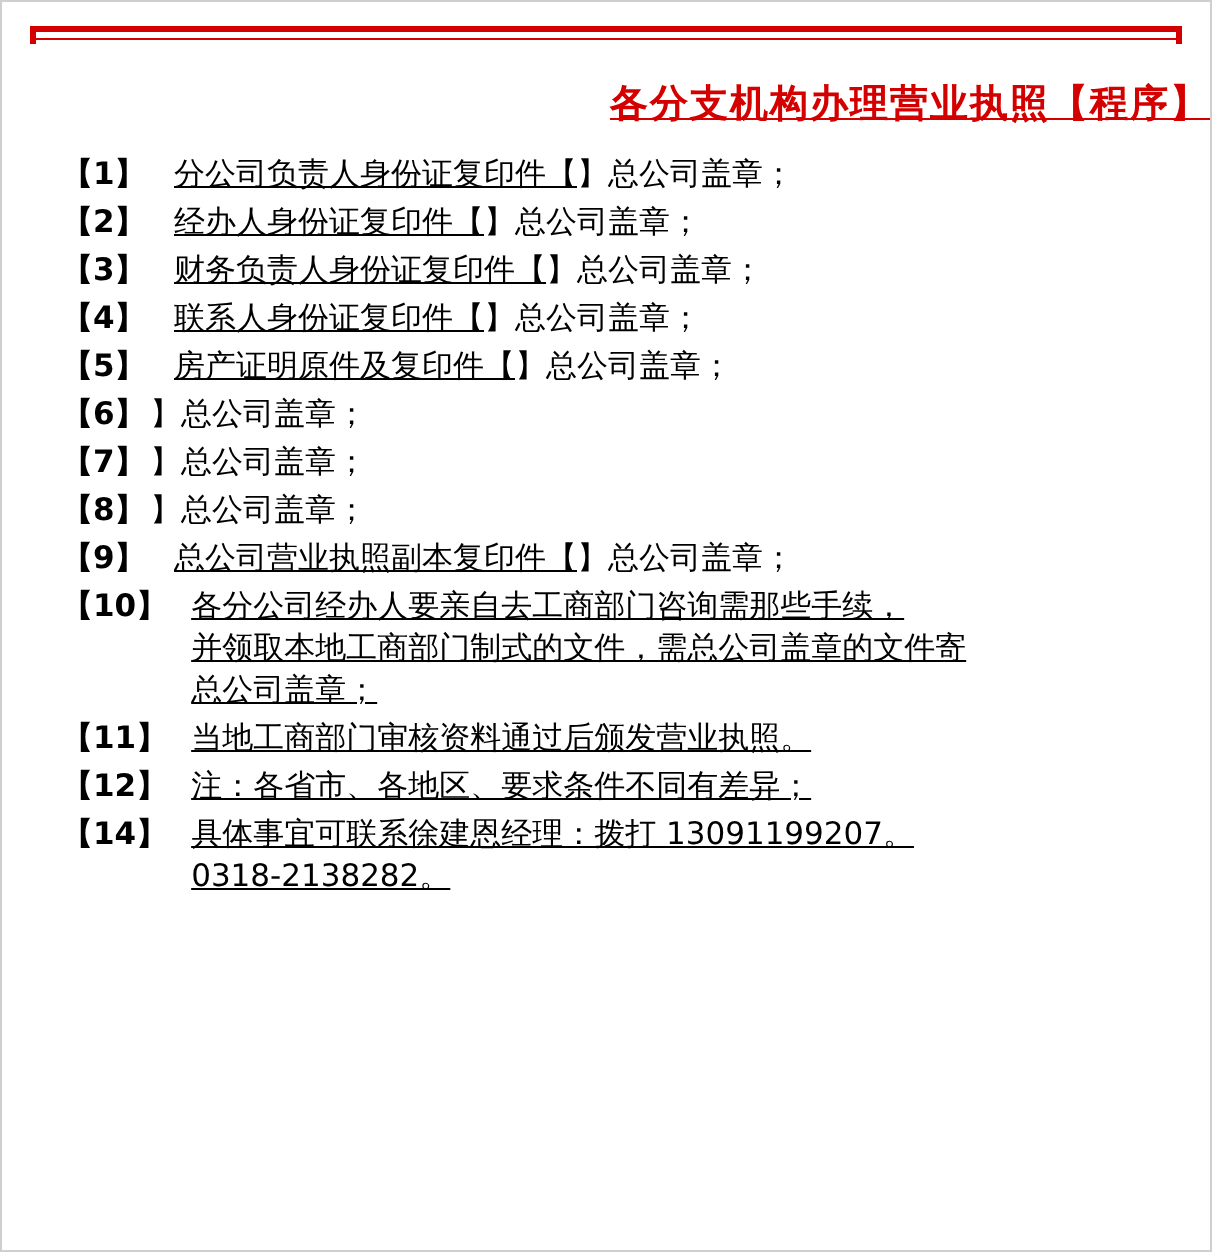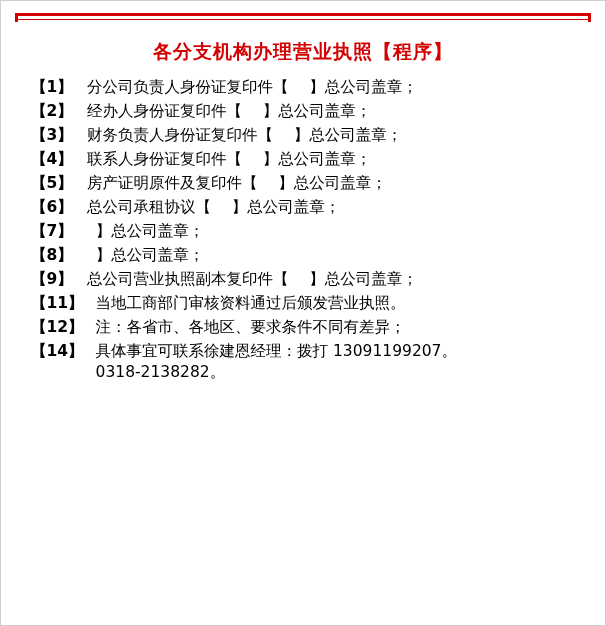--- a/index.html
+++ b/index.html
@@ -52,27 +52,28 @@
     position: absolute;
     top: 0;
     width: 3px;
     height: 9px;
     background: #d40000;
   }
   .rule-cap.left { left: 0; }
   .rule-cap.right { right: 0; }
 
   .doc-title {
-    text-align: center;
+    text-align: right;
     color: #d40000;
     font-size: 19px;
     font-weight: bold;
     margin-top: 14px;
     letter-spacing: 1px;
     font-family: "DejaVu Sans", "Liberation Sans", sans-serif;
+    text-decoration: underline;
   }
 
   .items {
     margin-top: 12px;
     padding: 0 14px 0 30px;
   }
   .item {
     display: flex;
     align-items: flex-start;
     margin-bottom: 3px;
@@ -88,25 +89,26 @@
   }
   .body-col {
     flex: 1 1 auto;
     display: flex;
     align-items: flex-start;
   }
   .text {
     flex: 0 0 auto;
     padding-left: 12px;
     white-space: pre;
+    text-decoration: underline;
   }
   .tail {
     flex: 0 0 auto;
     width: 150px;
-    text-align: center;
+    text-align: left;
     white-space: pre;
   }
   .item.wide .text {
     flex: 1 1 auto;
     white-space: pre-wrap;
   }
 </style>
 </head>
 <body>
 
@@ -160,21 +162,20 @@
       <div class="num">【5】</div>
       <div class="body-col">
         <div class="text">房产证明原件及复印件【</div>
         <div class="tail">】总公司盖章；</div>
       </div>
     </div>
 
     <div class="item">
       <div class="num">【6】</div>
       <div class="body-col">
-        <div class="text">总公司承租协议【</div>
         <div class="tail">】总公司盖章；</div>
       </div>
     </div>
 
     <div class="item">
       <div class="num">【7】</div>
       <div class="body-col">
         <div class="tail">】总公司盖章；</div>
       </div>
     </div>
@@ -187,20 +188,29 @@
     </div>
 
     <div class="item">
       <div class="num">【9】</div>
       <div class="body-col">
         <div class="text">总公司营业执照副本复印件【</div>
         <div class="tail">】总公司盖章；</div>
       </div>
     </div>
 
+    <div class="item wide">
+      <div class="num">【10】</div>
+      <div class="body-col">
+        <div class="text">各分公司经办人要亲自去工商部门咨询需那些手续，
+并领取本地工商部门制式的文件，需总公司盖章的文件寄
+总公司盖章；</div>
+
+      </div>
+    </div>
 
     <div class="item wide">
       <div class="num">【11】</div>
       <div class="body-col">
         <div class="text">当地工商部门审核资料通过后颁发营业执照。</div>
 
       </div>
     </div>
 
     <div class="item wide">

